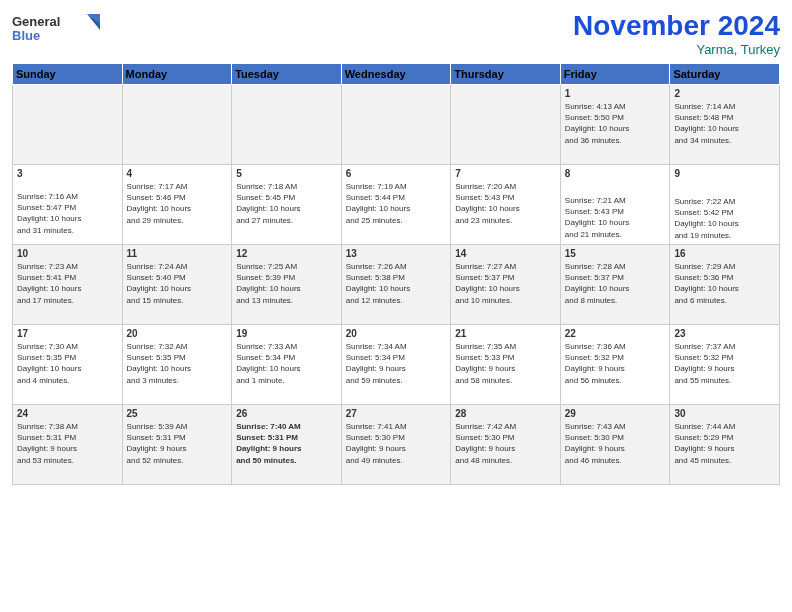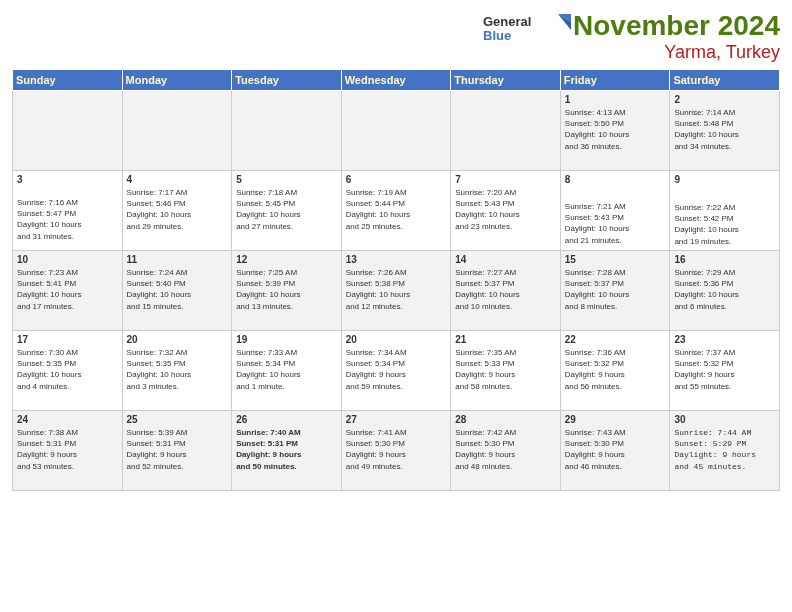--- a/index.html
+++ b/index.html
@@ -9,54 +9,53 @@
       width: 792px;
       height: 612px;
       overflow: hidden;
     }
     .container {
       width: 792px;
       height: 440px;
       padding: 10px 12px 8px 12px;
       display: flex;
       flex-direction: column;
-      align-items: flex-end;
     }
     .header {
       display: flex;
       justify-content: space-between;
       align-items: flex-start;
       margin-bottom: 6px;
     }
     .logo {
       display: flex;
       align-items: center;
       gap: 4px;
     }
     .title-block {
       text-align: right;
     }
     .month-title {
       font-size: 28px;
       font-weight: bold;
-      color: #4d7c0f;
+      color: #1d4ed8;
     }
     .location {
-      font-size: 18px;
-      color: #b91c1c;
+      font-size: 13px;
+      color: #0f766e;
     }
     .calendar {
       flex: 1;
       border-collapse: collapse;
       width: 100%;
       table-layout: fixed;
     }
     .calendar thead tr {
       background-color: #4472c4;
-      color: #fef9c3;
+      color: #000000;
     }
     .calendar thead th {
       font-size: 11px;
       font-weight: bold;
       padding: 4px 3px;
       text-align: left;
       border: 1px solid #fff;
     }
     .calendar tbody tr {
       vertical-align: top;
@@ -335,21 +334,21 @@
           </td>
           <td>
             <span class="day-num">29</span>
             <div class="day-info" style="white-space: pre-line;">Sunrise: 7:43 AM
 Sunset: 5:30 PM
 Daylight: 9 hours
 and 46 minutes.</div>
           </td>
           <td>
             <span class="day-num">30</span>
-            <div class="day-info" style="white-space: pre-line; font-family: Liberation Mono, monospace;">Sunrise: 7:44 AM
+            <div class="day-info" style="white-space: pre-line;">Sunrise: 7:44 AM
 Sunset: 5:29 PM
 Daylight: 9 hours
 and 45 minutes.</div>
           </td>
         </tr>
       </tbody>
   </table>
 </div>
 
 </body></html>

